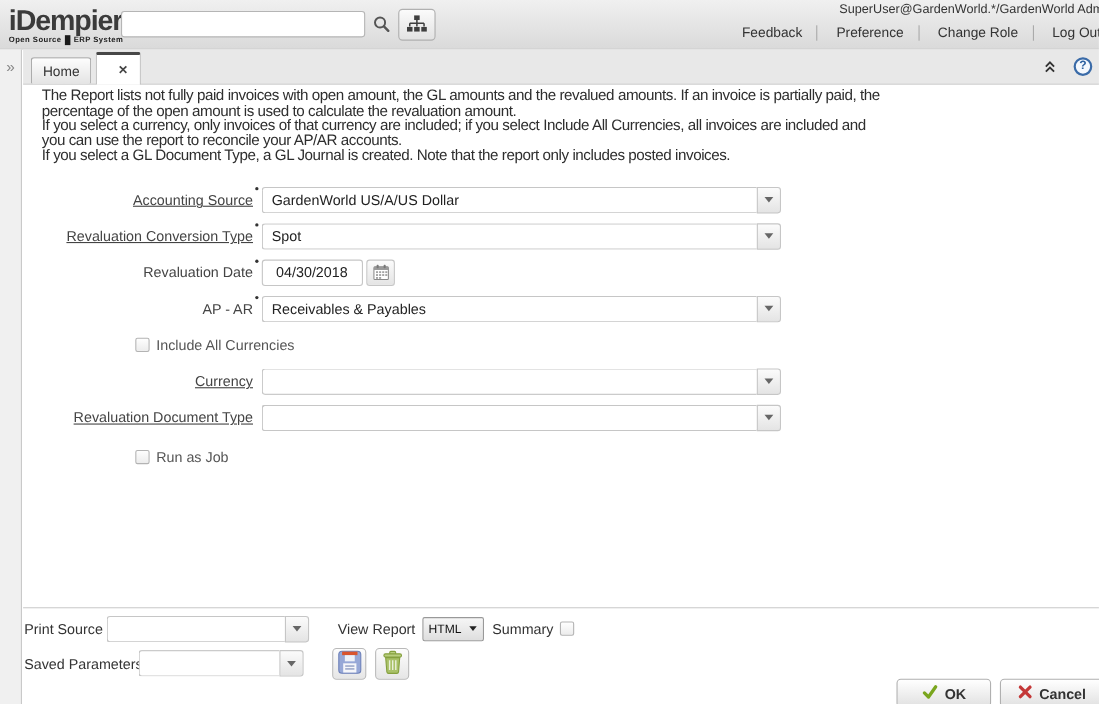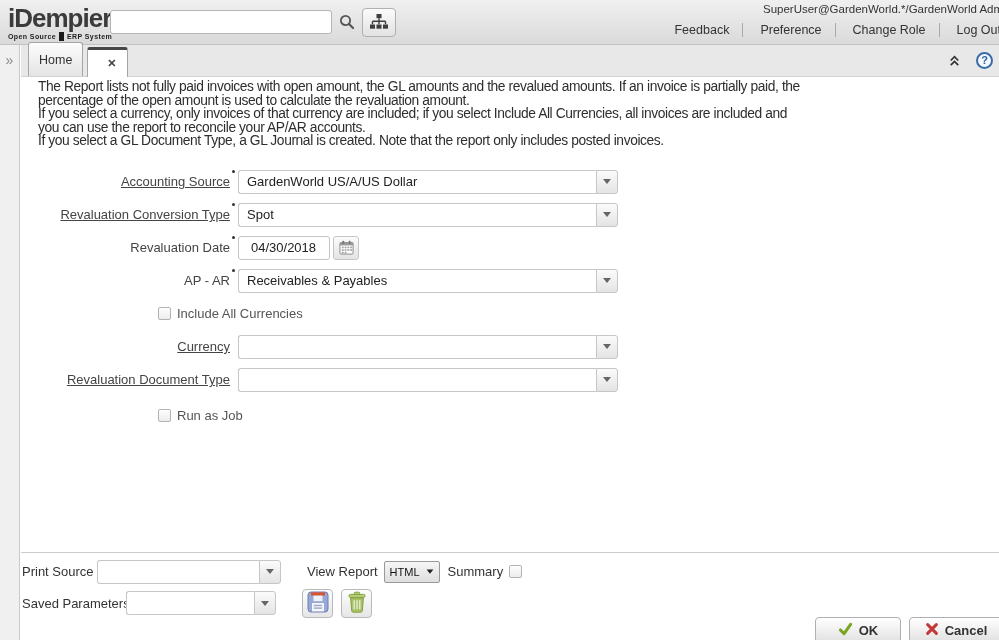--- a/index.html
+++ b/index.html
@@ -29,54 +29,54 @@
   
   .left-strip{ position:absolute; top:45px; left:0; width:20px; bottom:0;
                background:#f0f0f0; border-right:1px solid #c9c9c9; text-align:center; }
   .expand-glyph{ font-size:14px; color:#888; line-height:30px; cursor:pointer; display:block;}
 
   
   .tabbar{ position:absolute; top:45px; left:21px; right:0; height:32px; background:#e8e8e8;
            border-bottom:1px solid #d2d2d2; display:flex; align-items:flex-end; }
   .tab{ display:flex; align-items:center; border:1px solid #a5a5a5; border-bottom:none;
         border-radius:3px 3px 0 0; font-size:12.5px; color:#333; cursor:pointer; }
-  .tab-home{ margin-left:7px; height:34px; padding:0 10px;
+  .tab-home{ margin-left:7px; height:24px; padding:0 10px;
              background:linear-gradient(#fdfdfd,#e4e4e4); }
   .tab-active{ margin-left:4px; height:30px; padding:0 10px; background:#fff; font-weight:bold;
                border-top:3px solid #474747; margin-bottom:-1px; z-index:2; color:#222;}
   .tab-close{ margin-left:9px; font-size:11px; font-weight:bold; color:#444; cursor:pointer;}
   .tab-tools{ position:absolute; right:6px; top:7px; display:flex; align-items:center; gap:14px;}
   .collapse-btn{ cursor:pointer; width:15px; height:15px;}
   .help-btn{ width:17px; height:17px; border-radius:50%; border:2px solid #3a6ba8; background:#f4f8fd;
              color:#2f62a0; font-weight:bold; font-size:11px; line-height:13px; text-align:center; cursor:pointer;}
 
   
   .content{ position:absolute; top:78px; left:21px; right:0; bottom:0; background:#fff; padding-left:17px;}
   .report-title{ margin-top:4px; font-size:15.5px; font-weight:bold; color:#1f1f1f; letter-spacing:-.2px;}
   .report-desc{ margin-top:2px; font-size:13.8px; line-height:13.6px; color:#2e2e2e; letter-spacing:-.4px;}
 
   .form{ margin-top:22px; }
   .frow{ display:flex; align-items:center; height:24px; margin-bottom:9px; }
   .flabel{ width:192px; text-align:right; font-size:13px; color:#444; margin-right:8px; position:relative; white-space:nowrap;}
   .flabel.link{ text-decoration:underline; cursor:pointer;}
   .flabel.mand::after{ content:""; position:absolute; top:-4px; margin-left:2px; width:3px; height:3px;
                        border-radius:50%; background:#333; display:inline-block;}
-  .combo{ display:flex; width:380px; height:24px; }
+  .combo{ display:flex; width:472px; height:24px; }
   .combo-val{ flex:1; background:#fff; border:1px solid #c6c6c6; border-right:none;
               border-radius:3px 0 0 3px; font-size:13px; color:#222; line-height:22px; padding:0 8px;
               white-space:nowrap; overflow:hidden;}
   .combo-btn{ width:22px; background:linear-gradient(#fbfbfb,#e4e4e4); border:1px solid #c6c6c6;
               border-radius:0 3px 3px 0; display:flex; align-items:center; justify-content:center; cursor:pointer;}
   .arrow-down{ width:0; height:0; border-left:4px solid transparent; border-right:4px solid transparent;
                border-top:5px solid #666; }
   .date-input{ width:92px; height:24px; border:1px solid #c6c6c6; border-radius:3px; padding:0 12px;
                font-size:13px; color:#222; font-family:"Liberation Sans",sans-serif; outline:none;}
   .cal-btn{ margin-left:3px; width:26px; height:24px; background:linear-gradient(#fbfbfb,#e4e4e4);
             border:1px solid #c6c6c6; border-radius:3px; display:flex; align-items:center; justify-content:center; cursor:pointer;}
-  .cbrow{ display:flex; align-items:center; margin-left:120px; height:14px; }
+  .cbrow{ display:flex; align-items:center; margin-left:85px; height:14px; }
   .cbrow.r1{ margin-top:14px; margin-bottom:14px; }
   .cbrow.r2{ margin-top:17px; }
   .checkbox{ width:13px; height:13px; border:1px solid #b3b3b3; border-radius:2px;
              background:linear-gradient(#fefefe,#ececec); cursor:pointer; flex:none;}
   .cblabel{ margin-left:6px; font-size:13px; color:#555; }
 
   
   .separator{ position:absolute; left:0; right:0; top:474px; border-top:1px solid #ccc; }
   .print-row{ position:absolute; left:1px; right:0; top:481px; height:25px; display:flex; align-items:center;}
   .saved-row{ position:absolute; left:1px; right:0; top:510px; height:30px; display:flex; align-items:center;}

